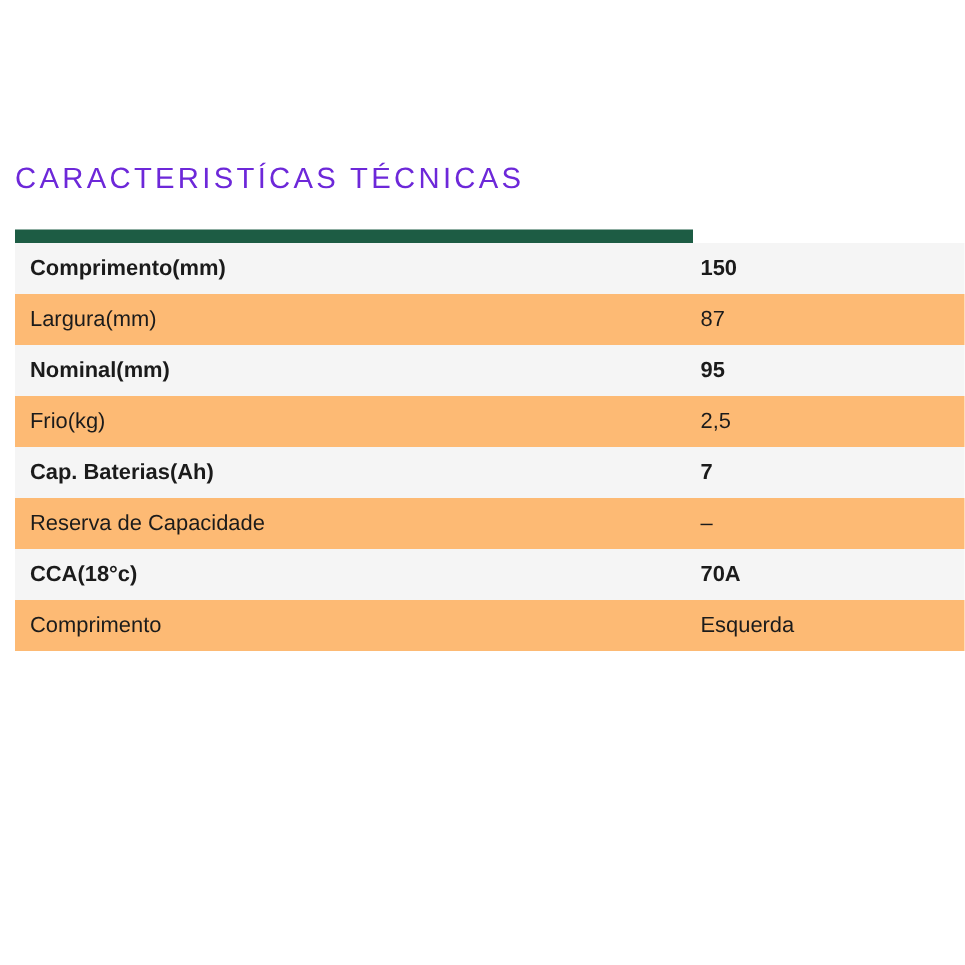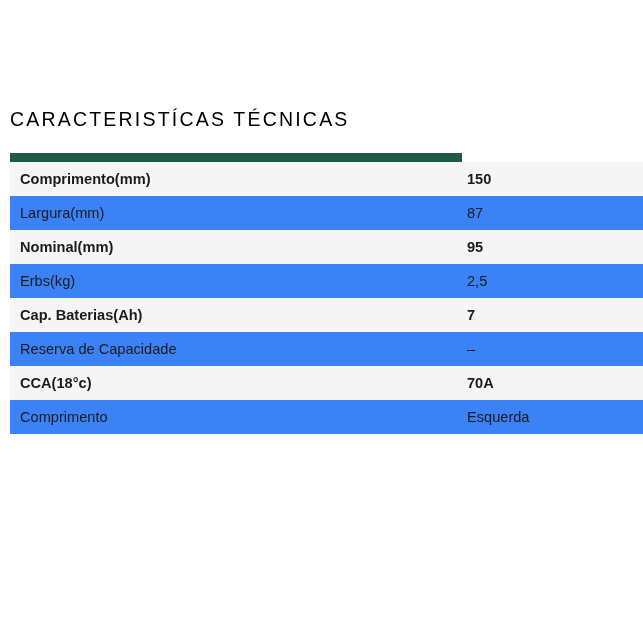--- a/index.html
+++ b/index.html
@@ -20,21 +20,21 @@
     height: 643px;
     box-sizing: border-box;
     padding: 0 10px;
   }
   .section-title {
     margin: 0;
     padding-top: 108px;
     font-size: 19.5px;
     font-weight: 400;
     letter-spacing: 2.2px;
-    color: #000000;
+    color: #6d28d9;
     line-height: 1.2;
   }
   .intro {
     margin: 0;
     padding-top: 23px;
     font-size: 15.2px;
     line-height: 1.55;
     color: #1f1f1f;
     max-width: 636px;
   }
@@ -63,21 +63,21 @@
     color: #1b1b1b;
     padding: 9px 0 9px 10px;
     vertical-align: middle;
     height: 16px;
   }
   .spec-table tr.odd td {
     background: #f5f5f5;
     font-weight: bold;
   }
   .spec-table tr.even td {
-    background: #3b82f6;
+    background: #fdba74;
   }
   .col-label {
     width: 452px;
   }
   .col-value {
     width: 181px;
   }
   .spec-table td.col-value {
     padding-left: 5px;
   }
@@ -107,21 +107,21 @@
       </tr>
       <tr class="even">
         <td class="col-label">Largura(mm)</td>
         <td class="col-value">87</td>
       </tr>
       <tr class="odd">
         <td class="col-label">Nominal(mm)</td>
         <td class="col-value">95</td>
       </tr>
       <tr class="even">
-        <td class="col-label">Erbs(kg)</td>
+        <td class="col-label">Frio(kg)</td>
         <td class="col-value">2,5</td>
       </tr>
       <tr class="odd">
         <td class="col-label">Cap. Baterias(Ah)</td>
         <td class="col-value">7</td>
       </tr>
       <tr class="even">
         <td class="col-label">Reserva de Capacidade</td>
         <td class="col-value">–</td>
       </tr>

